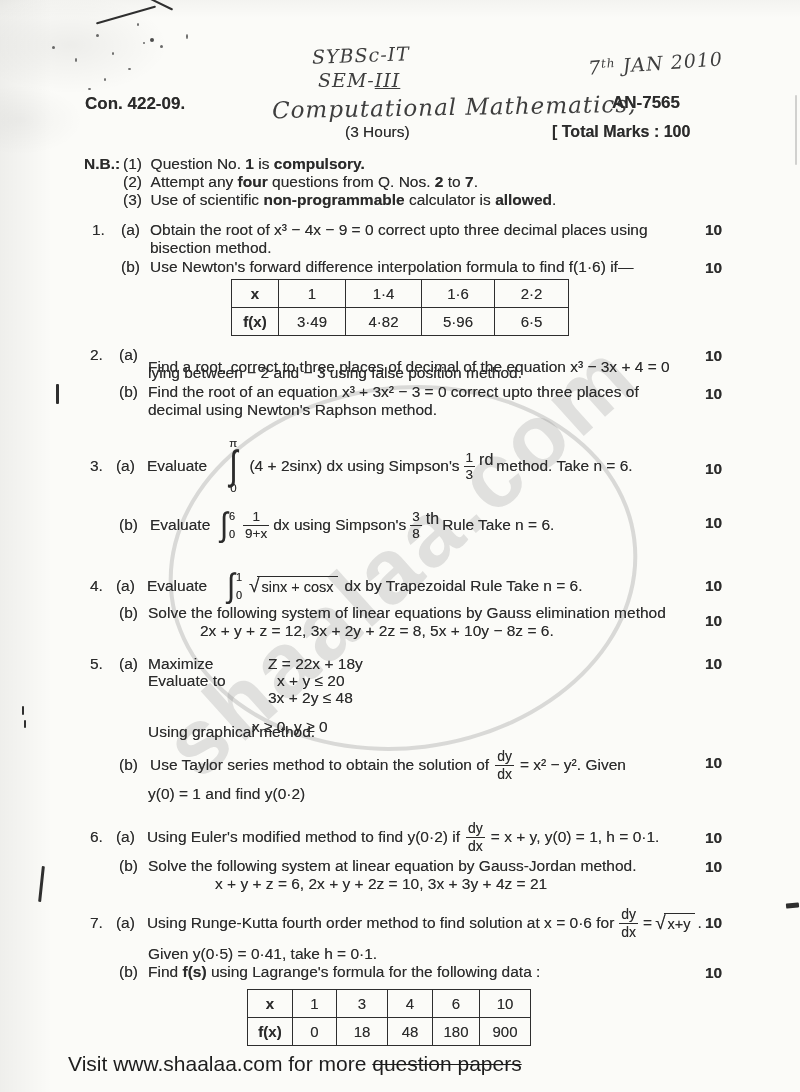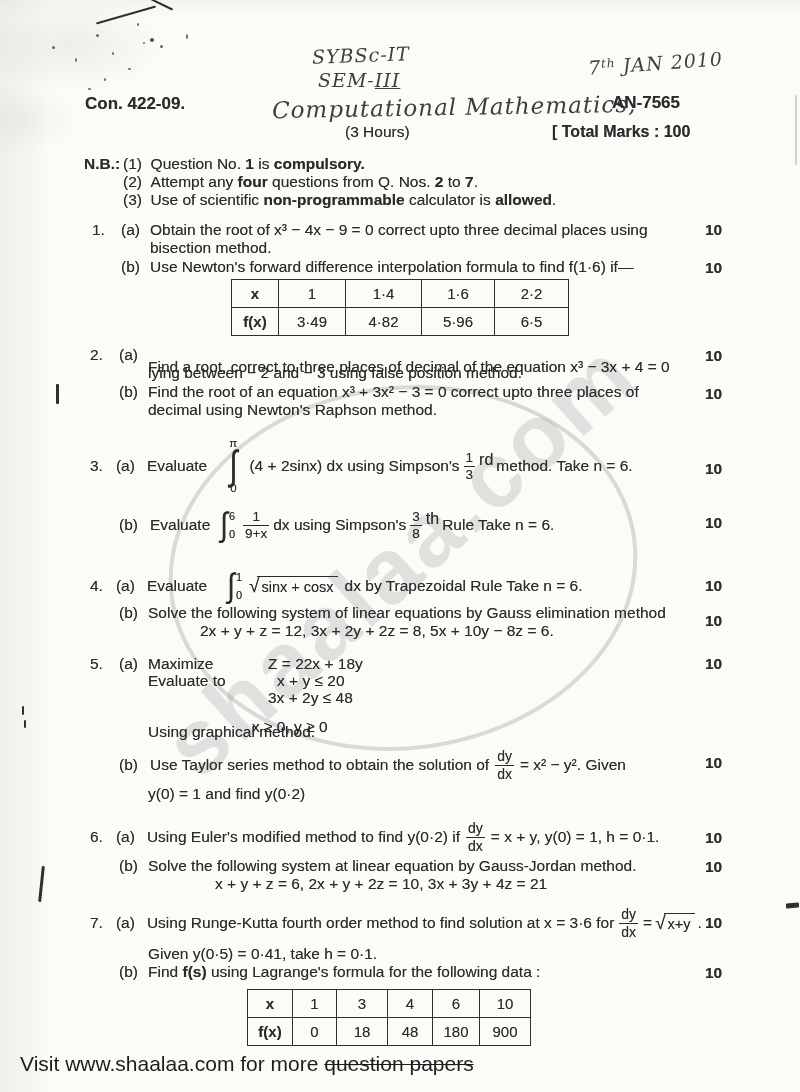--- a/index.html
+++ b/index.html
@@ -58,21 +58,21 @@
   .wm-text {
     position:absolute; left:104px; top:512px; width:580px; text-align:center;
     font-size:92px; font-weight:700; letter-spacing:4px;
     color:rgba(120,120,120,0.20);
     transform:rotate(-42deg);
   }
   
   .spk { position:absolute; background:#3a3a3a; border-radius:50%; opacity:0.75; }
   .stk { position:absolute; background:#2f2f2f; border-radius:1px; }
   .struck { text-decoration:line-through; text-decoration-thickness:1px; }
-  .footer-text { font-size:21px; color:#1d1d1d; white-space:nowrap; }
+  .footer-text { font-size:21px; color:#1d1d1d; white-space:nowrap;margin-left:48px; }
 </style>
 </head>
 <body>
 
 <div class="page">
 
   <div class="wm-ellipse"></div>
   <div class="wm-text">shaalaa.com</div>
 
   <div class="stk" style="left:95px;top:14px;width:62px;height:2px;transform:rotate(-16deg);"></div>
@@ -251,21 +251,21 @@
   <div class="print marks abs" style="left:705px;top:829px;">10</div>
 
   <div class="print abs" style="left:119px;top:857px;">(b)</div>
   <div class="print abs" style="left:148px;top:857px;">Solve the following system at linear equation by Gauss-Jordan method.</div>
   <div class="print abs" style="left:215px;top:875px;">x + y + z = 6,     2x + y + 2z = 10,     3x + 3y + 4z = 21</div>
   <div class="print marks abs" style="left:705px;top:858px;">10</div>
 
   <div class="mrow print" style="left:90px;top:902px;height:42px;">
     <span>7.</span>
     <span style="margin-left:13px;">(a)</span>
-    <span style="margin-left:12px;">Using Runge-Kutta fourth order method to find solution at x = 3·6 for</span>
+    <span style="margin-left:12px;">Using Runge-Kutta fourth order method to find solution at x = 0·6 for</span>
     <span class="frac" style="font-size:14px;margin:0 5px;">
       <span class="num">dy</span>
       <span class="den">dx</span>
     </span>
     <span>=</span>
     <span class="sqrt">
       <span class="rad">√</span>
       <span class="radicand">x+y</span>
     </span>
     <span>.</span>

